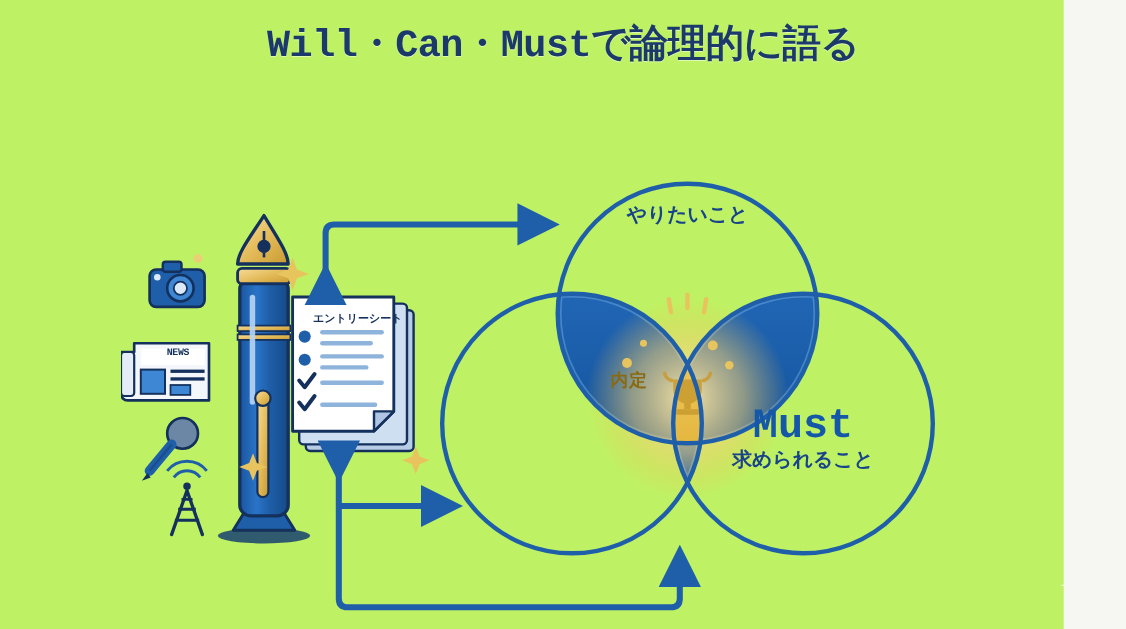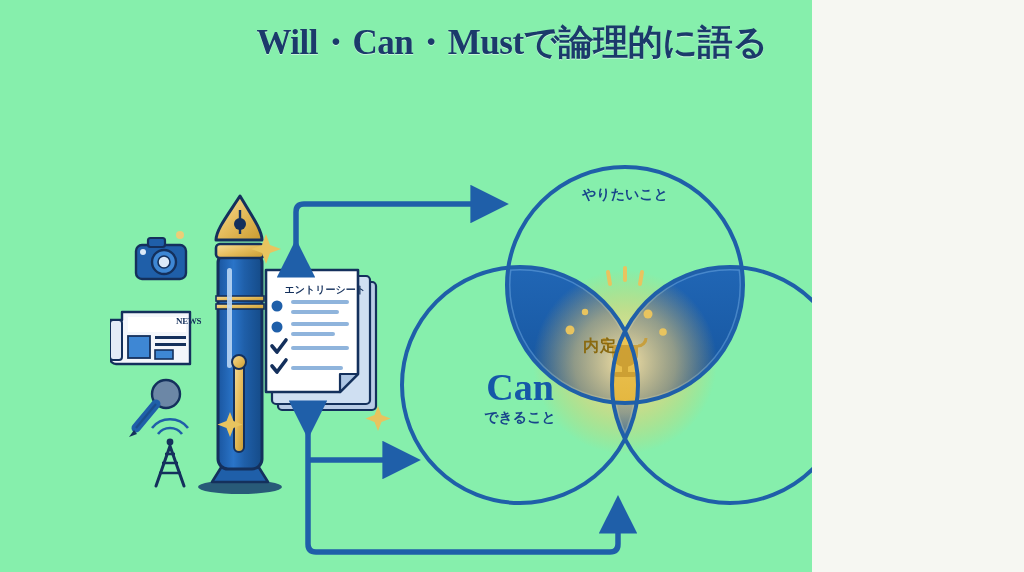--- a/index.html
+++ b/index.html
@@ -2,25 +2,25 @@
 <html><head>
 <meta charset="utf-8">
 <style>
   html, body {
     margin: 0;
     padding: 0;
     background: #f6f7f2;
   }
   #page {
     position: relative;
-    width: 812px;
+    width: 967px;
     height: 572px;
-    background: #86efac;
+    background: #bef264;
     overflow: hidden;
-    font-family: Liberation Serif, serif;
+    font-family: Liberation Mono, monospace;
   }
 
   
   #title-block {
     position: absolute;
     left: 0;
     top: 22px;
     width: 1024px;
     text-align: center;
     line-height: 1.18;
@@ -52,36 +52,35 @@
   .venn-en {
     display: block;
     font-size: 38px;
     font-weight: 700;
     color: #1558a8;
     letter-spacing: 0px;
     line-height: 1.05;
   }
   .venn-jp {
     display: block;
-    font-size: 14px;
+    font-size: 18px;
     font-weight: 700;
     color: #17438a;
     line-height: 1.3;
     margin-top: 1px;
   }
   #label-will  { left: 130px; top: 45px; }
   #label-can   { left: 25px;  top: 228px; }
   #label-must  { left: 235px; top: 228px; }
 
   #center-label {
     position: absolute;
     left: 175px;
     top: 196px;
     width: 90px;
-    text-align: center;
     font-size: 16px;
     font-weight: 700;
     color: #8a6a10;
     letter-spacing: 1px;
     pointer-events: none;
   }
 
   
   #illustration {
     position: absolute;
@@ -100,27 +99,26 @@
     font-weight: 700;
     color: #14305c;
     letter-spacing: 0px;
     pointer-events: none;
   }
   #news-caption {
     position: absolute;
     left: 132px;
     top: 316px;
     width: 40px;
-    text-align: left;
+    text-align: right;
     font-size: 9px;
     font-weight: 700;
     color: #14305c;
     letter-spacing: -0.3px;
     pointer-events: none;
-    margin-left: 44px;
   }
 </style>
 </head>
 <body>
 
 <div id="page">
 
   <div id="title-block">
     <span class="title-line">Will・Can・Mustで論理的に語る</span>
   </div>
@@ -324,23 +322,23 @@
       </g>
 
       <circle cx="245" cy="145" r="118" fill="none" stroke="#1f5fa9" stroke-width="4"></circle>
       <circle cx="140" cy="245" r="118" fill="none" stroke="#1f5fa9" stroke-width="4"></circle>
       <circle cx="350" cy="245" r="118" fill="none" stroke="#1f5fa9" stroke-width="4"></circle>
     </svg>
 
     <div class="venn-label" id="label-will">
       <span class="venn-jp">やりたいこと</span>
     </div>
-    <div class="venn-label" id="label-can">
-      <span class="venn-en">Can</span>
-      <span class="venn-jp">できること</span>
+    <div class="venn-label" id="label-must">
+      <span class="venn-en">Must</span>
+      <span class="venn-jp">求められること</span>
     </div>
 
     <div id="center-label">内定</div>
   </div>
 
   <svg style="position:absolute;left:960px;top:512px;width:40px;height:40px;">
     <path d="M20 4 l3.5 12.5 l12.5 3.5 l-12.5 3.5 l-3.5 12.5 l-3.5 -12.5 l-12.5 -3.5 l12.5 -3.5 z" fill="#ffffff" opacity="0.75"></path>
   </svg>
 
 </div>

